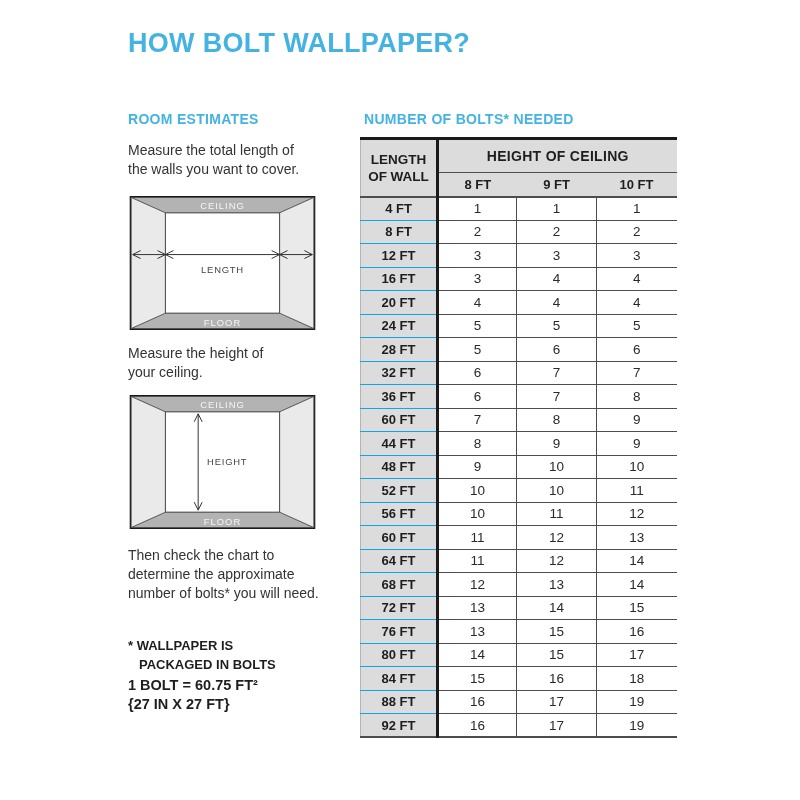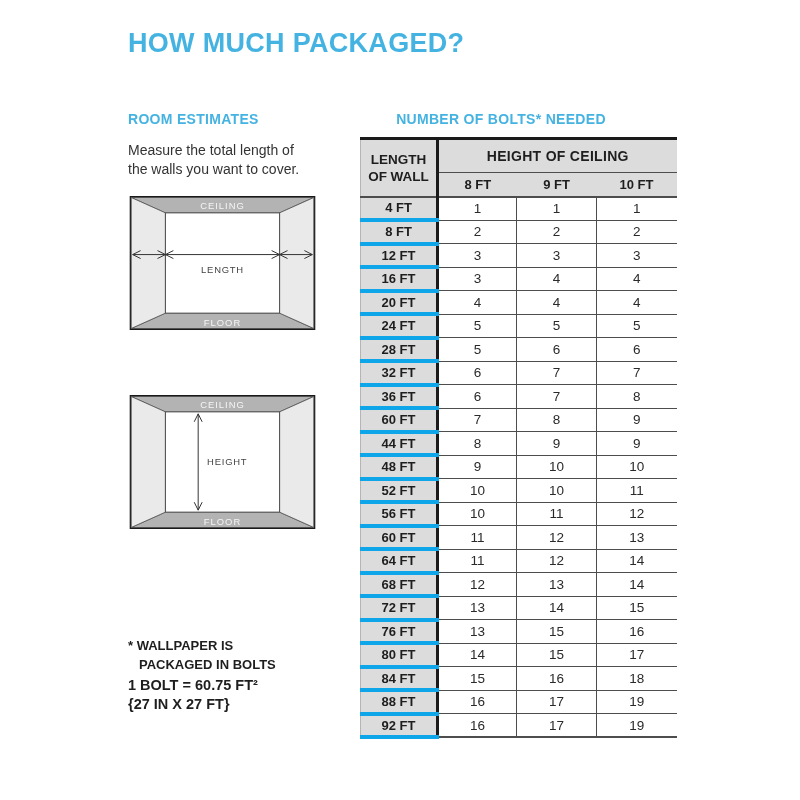--- a/index.html
+++ b/index.html
@@ -11,21 +11,21 @@
   }
   .main-title {
     position:absolute; left:128px; top:28px;
     font-size:27px; font-weight:bold; color:var(--accent,#45b3e2); letter-spacing:.3px;
   }
   .section-heading {
     position:absolute; font-size:14px; font-weight:bold;
     color:var(--accent,#45b3e2); letter-spacing:.3px;
   }
   .room-heading { left:128px; top:111px; }
-  .table-title { left:343px; top:111px; width:316px; text-align:center; }
+  .table-title { left:364px; top:111px; width:316px; }
   .step {
     position:absolute; left:128px; width:230px;
     font-size:14px; color:#333; line-height:19px; white-space:pre-line;
   }
   .step-1 { top:141px; }
   .step-2 { top:344px; }
   .step-3 { top:546px; }
   .diagram { position:absolute; left:129px; }
   .diagram-1 { top:196px; }
   .diagram-2 { top:395px; }
@@ -53,37 +53,37 @@
   .bolts-table th.ceiling-span {
     background:#dcdcdc; height:34px; border-bottom:1px solid #4d4d4d;
     font-size:14px; font-weight:bold; color:#1e1e1e; letter-spacing:.3px;margin-top:40px;
   }
   .bolts-table th.sub {
     background:#dcdcdc; height:24px; border-bottom:2px solid #4d4d4d;
     font-size:13px; font-weight:bold; color:#1e1e1e;
   }
   .bolts-table td.rowlabel {
     background:#dcdcdc; height:23.5px; border-right:3px solid #1a1a1a;
-    border-bottom:4px solid #0ea5e9; font-size:13px; font-weight:bold; color:#1e1e1e;
+    border-bottom:1px solid #0ea5e9; font-size:13px; font-weight:bold; color:#1e1e1e;
   }
   .bolts-table td.val {
     background:#fff; border-bottom:1px solid #4d4d4d; border-left:1px solid #4d4d4d;
     font-size:13.5px; color:#2a2a2a;
   }
   .bolts-table td.val:first-of-type { border-left:none; }
   svg text { font-family:"Liberation Sans", sans-serif; }
   .diag-band-label { font-size:9.5px; fill:#f5f5f5; letter-spacing:1px; }
   .diag-dim-label { font-size:9.5px; fill:#444; letter-spacing:.8px; }
 </style>
 </head>
 <body>
 
 <div class="page">
 
-  <div class="main-title">HOW MUCH PACKAGED?</div>
+  <div class="main-title">HOW BOLT WALLPAPER?</div>
 
   <div class="section-heading room-heading">ROOM ESTIMATES</div>
 
   <div class="step step-1">Measure the total length of
 the walls you want to cover.</div>
 
   <svg class="diagram diagram-1" width="187" height="134" viewBox="0 0 187 135">
     <rect x="1.25" y="1.25" width="184.5" height="132.5" fill="#ffffff" stroke="#1a1a1a" stroke-width="2.5"></rect>
     <polygon points="1.5,1.5 185.5,1.5 151,17 36,17" fill="#b3b3b3" stroke="#4d4d4d" stroke-width="0.8"></polygon>
     <polygon points="1.5,133.5 185.5,133.5 151,118 36,118" fill="#b3b3b3" stroke="#4d4d4d" stroke-width="0.8"></polygon>
@@ -99,38 +99,43 @@
       <line x1="3" y1="59" x2="36" y2="59"></line>
       <polyline points="11,55 3,59 11,63"></polyline>
       <polyline points="28,55 36,59 28,63"></polyline>
       <line x1="151" y1="59" x2="184" y2="59"></line>
       <polyline points="176,55 184,59 176,63"></polyline>
       <polyline points="159,55 151,59 159,63"></polyline>
     </g>
     <text class="diag-dim-label" x="93.5" y="78" text-anchor="middle">LENGTH</text>
   </svg>
 
+  <div class="step step-2">Measure the height of
+your ceiling.</div>
 
   <svg class="diagram diagram-2" width="187" height="134" viewBox="0 0 187 135">
     <rect x="1.25" y="1.25" width="184.5" height="132.5" fill="#ffffff" stroke="#1a1a1a" stroke-width="2.5"></rect>
     <polygon points="1.5,1.5 185.5,1.5 151,17 36,17" fill="#b3b3b3" stroke="#4d4d4d" stroke-width="0.8"></polygon>
     <polygon points="1.5,133.5 185.5,133.5 151,118 36,118" fill="#b3b3b3" stroke="#4d4d4d" stroke-width="0.8"></polygon>
     <polygon points="1.5,1.5 36,17 36,118 1.5,133.5" fill="#eaeaea" stroke="#4d4d4d" stroke-width="0.8"></polygon>
     <polygon points="185.5,1.5 151,17 151,118 185.5,133.5" fill="#eaeaea" stroke="#4d4d4d" stroke-width="0.8"></polygon>
     <rect x="36" y="17" width="115" height="101" fill="#ffffff" stroke="#4d4d4d" stroke-width="1"></rect>
     <text class="diag-band-label" x="93.5" y="13" text-anchor="middle">CEILING</text>
     <text class="diag-band-label" x="93.5" y="130.5" text-anchor="middle">FLOOR</text>
     <g stroke="#333" stroke-width="1" fill="none">
       <line x1="69" y1="19" x2="69" y2="116"></line>
       <polyline points="65,27 69,19 73,27"></polyline>
       <polyline points="65,108 69,116 73,108"></polyline>
     </g>
     <text class="diag-dim-label" x="78" y="71" text-anchor="start">HEIGHT</text>
   </svg>
 
+  <div class="step step-3">Then check the chart to
+determine the approximate
+number of bolts* you will need.</div>
 
   <div class="footnote">
     <div>* WALLPAPER IS</div>
     <div class="indent">PACKAGED IN BOLTS</div>
   </div>
 
   <div class="bolt-info">
     <div>1 BOLT = 60.75 FT²</div>
     <div>{27 IN X 27 FT}</div>
   </div>

